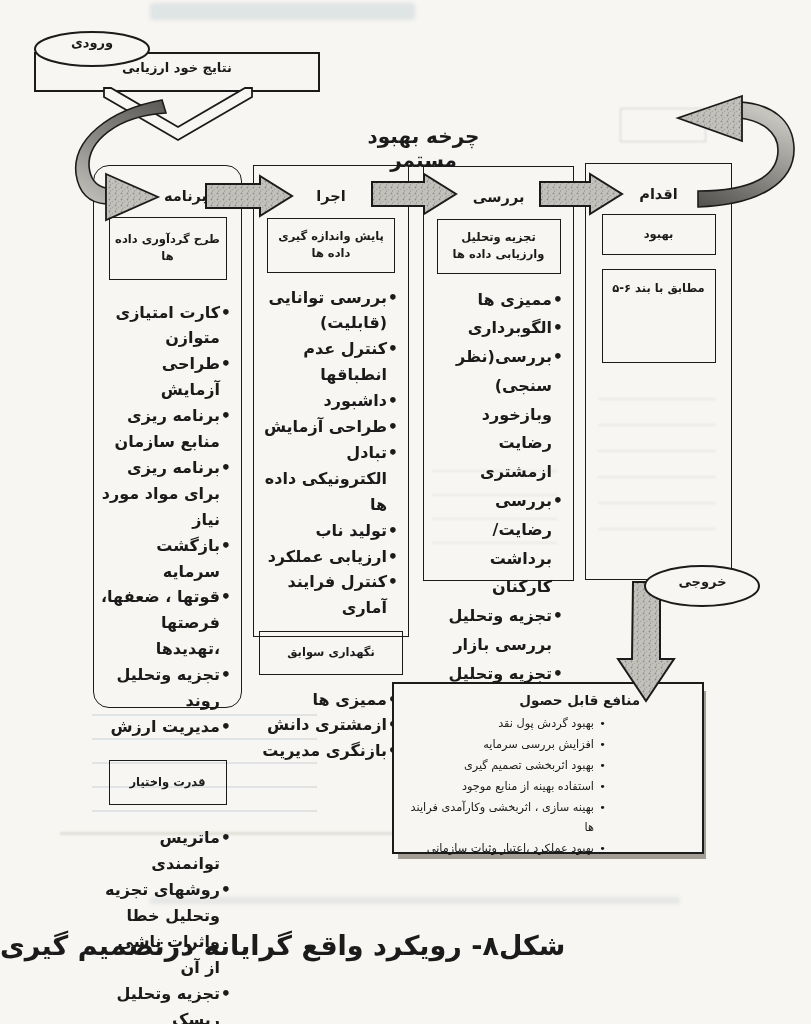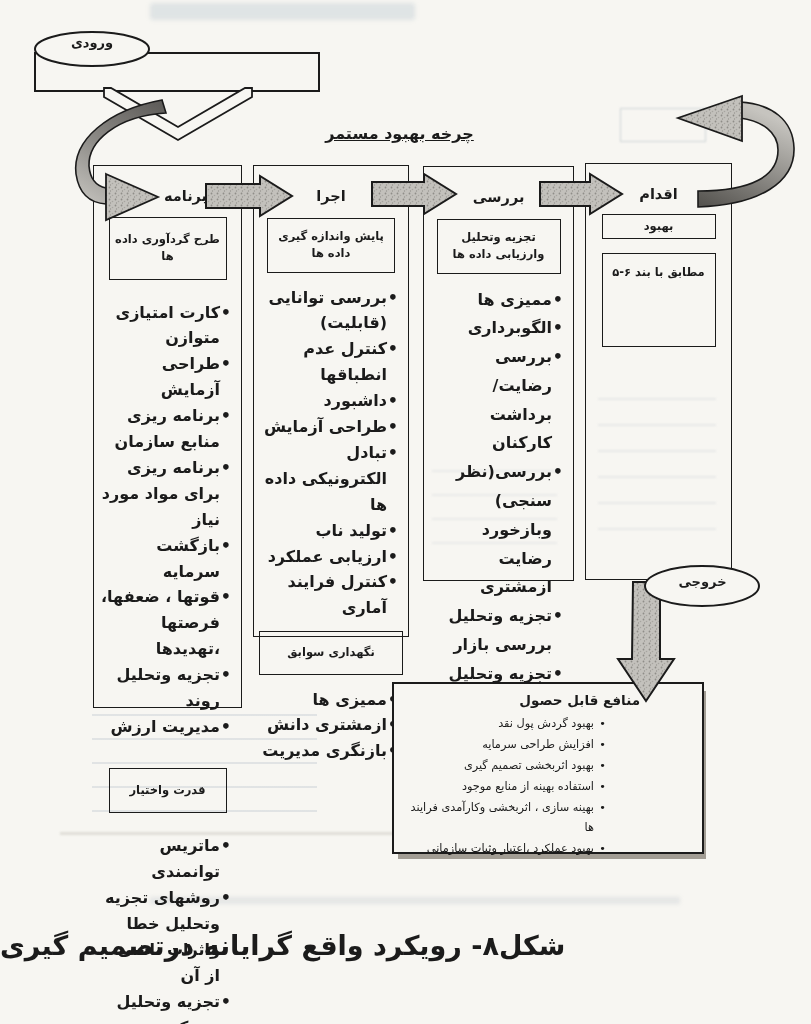--- a/index.html
+++ b/index.html
@@ -12,50 +12,50 @@
   #ghost-lines{left:92px;top:714px;width:225px;height:120px;
      background:repeating-linear-gradient(to bottom, rgba(90,115,150,.14) 0 2px, transparent 2px 24px);filter:blur(.7px);}
   #ghost-mid{left:598px;top:398px;width:118px;height:150px;
      background:repeating-linear-gradient(to bottom, rgba(100,120,150,.10) 0 2px, transparent 2px 26px);filter:blur(.8px);}
   #ghost-col3{left:432px;top:470px;width:125px;height:95px;
      background:repeating-linear-gradient(to bottom, rgba(100,120,150,.09) 0 2px, transparent 2px 24px);filter:blur(.8px);}
   #ghost-hr1{left:60px;top:832px;width:640px;height:3px;background:rgba(120,115,100,.18);filter:blur(1px);}
   #ghost-hr2{left:150px;top:897px;width:530px;height:7px;background:rgba(110,125,150,.13);filter:blur(2px);}
   
   .col{position:absolute;border:1.8px solid #1b1b1b;z-index:1;background:transparent;}
-  #col1{left:93px;top:165px;width:147px;height:541px;}
+  #col1{left:93px;top:165px;width:147px;height:541px;border-radius:16px;}
   #col2{left:253px;top:165px;width:154px;height:470px;}
   #col3{left:423px;top:166px;width:149px;height:413px;}
   #col4{left:585px;top:163px;width:145px;height:415px;}
   .col-header{margin-top:22px;text-align:center;font-weight:bold;font-size:14.5px;direction:rtl;}
   #col1 .col-header{padding-left:36px;}
   .inner-box{border:1.7px solid #1b1b1b;margin:14px auto 0;text-align:center;font-weight:bold;
              font-size:11.5px;direction:rtl;padding:9px 3px;line-height:1.5;background:transparent;}
   #col1 .top-box{width:110px;margin-top:13px;padding:13px 3px;}
   #col2 .top-box{width:120px;}
   #col3 .top-box{width:116px;}
-  #col1 .mid-box{width:110px;margin-top:28px;padding:13px 3px;}
+  #col1 .mid-box{width:110px;margin-top:20px;padding:13px 3px;}
   #col2 .mid-box{width:120px;margin-top:10px;padding:12px 11px;text-align:center;}
-  #col4 .box1{width:106px;margin-top:12px;padding:3px 3px;}
+  #col4 .box1{width:106px;margin-top:12px;padding:11px 3px;}
   #col4 .box2{width:106px;height:72px;padding:10px 3px 10px;}
   
   ul.blist{direction:rtl;list-style:none;margin:12px 10px 0 6px;padding:0;
            font-size:16px;font-weight:bold;text-align:right;}
   #col1 ul.blist{margin-top:20px;}
   #col1 ul.blist2{margin-top:20px;}
   #col2 ul.blist2{margin-top:12px;}
   .blist li{position:relative;padding-right:11px;line-height:1.62;}
   .blist li::before{content:"\2022";position:absolute;right:0;top:0;}
   #col3 .blist li{line-height:1.8;}
   
   .float-label{position:absolute;z-index:6;text-align:center;font-weight:bold;direction:rtl;}
   #inputOvalLabel{left:38px;top:35px;width:108px;font-size:13px;text-align:center;}
   #inputBox{position:absolute;left:34px;top:52px;width:282px;height:36px;border:2px solid #1b1b1b;z-index:1;}
   #inputBoxLabel{left:34px;top:60px;width:286px;font-size:13px;}
-  #cycleTitle{left:312px;top:124px;width:175px;font-size:16px;text-decoration:underline;}
+  #cycleTitle{left:336px;top:124px;width:175px;font-size:20px;}
   #outputOvalLabel{left:650px;top:574px;width:105px;font-size:13px;}
   
   .benefits{position:absolute;left:392px;top:682px;width:308px;height:168px;border:2px solid #1b1b1b;
             background:#f7f6f2;z-index:1;box-shadow:4px 7px 0 -2px #a29d94;}
   .benefits-title{direction:rtl;text-align:right;padding:8px 62px 0 0;font-weight:bold;font-size:13.5px;}
   .benefits ul{direction:rtl;list-style:none;margin:6px 96px 0 8px;padding:0;
                font-size:11.3px;font-weight:normal;text-align:right;}
   .benefits li{position:relative;padding-right:12px;line-height:1.85;}
   .benefits li::before{content:"\2022";position:absolute;right:0;}
   
@@ -120,39 +120,39 @@
         <li>بازنگری مدیریت</li>
       </ul>
   </div>
 
   <div class="col" id="col3">
     <div class="col-header">بررسی</div>
     <div class="inner-box top-box">تجزیه وتحلیل وارزیابی داده ها</div>
     <ul class="blist">
         <li>ممیزی ها</li>
         <li>الگوبرداری</li>
+        <li>بررسی(نظر سنجی) وبازخورد رضایت ازمشتری</li>
         <li>بررسی رضایت/ برداشت کارکنان</li>
-        <li>بررسی(نظر سنجی) وبازخورد رضایت ازمشتری</li>
         <li>تجزیه وتحلیل بررسی بازار</li>
         <li>تجزیه وتحلیل پارتو</li>
         <li>ارزیابی عملکرد تامین کننده</li>
       </ul>
   </div>
 
   <div class="col" id="col4">
     <div class="col-header">اقدام</div>
     <div class="inner-box box1">بهبود</div>
     <div class="inner-box box2">مطابق با بند ۶-۵</div>
   </div>
 
   <div class="benefits">
     <div class="benefits-title">منافع قابل حصول</div>
     <ul>
         <li>بهبود گردش پول نقد</li>
-        <li>افزایش طراحی سرمایه</li>
+        <li>افزایش بررسی سرمایه</li>
         <li>بهبود اثربخشی تصمیم گیری</li>
         <li>استفاده بهینه از منابع موجود</li>
         <li>بهینه سازی ، اثربخشی وکارآمدی فرایند ها</li>
         <li>بهبود عملکرد ،اعتبار وثبات سازمانی</li>
       </ul>
   </div>
 
   <svg class="arrows" width="811" height="1024" viewBox="0 0 811 1024">
     <defs>
       <pattern id="speck" width="6" height="6" patternUnits="userSpaceOnUse">
@@ -184,18 +184,19 @@
     <path d="M698,207 C760,205 795,182 794,148 C793,120 772,104 740,102 L740,118 C762,121 778,132 778,150 C778,176 752,191 698,191 Z" fill="url(#gradR)" stroke="#1b1b1b" stroke-width="1.6"></path>
     <polygon points="742,96 678,118 742,141" fill="url(#speck)" stroke="#1b1b1b" stroke-width="1.8"></polygon>
 
     <polygon points="633,582 660,582 660,659 674,659 646,701 618,659 632,659" fill="url(#speck)" stroke="#1b1b1b" stroke-width="2"></polygon>
 
     <ellipse cx="92" cy="49" rx="57" ry="17" fill="#f7f6f2" stroke="#1b1b1b" stroke-width="2"></ellipse>
     <ellipse cx="702" cy="586" rx="57" ry="20" fill="#f7f6f2" stroke="#1b1b1b" stroke-width="2"></ellipse>
   </svg>
 
   <div class="float-label" id="inputOvalLabel">ورودی</div>
+  <div class="float-label" id="inputBoxLabel">نتایج خود ارزیابی</div>
   <div class="float-label" id="cycleTitle">چرخه بهبود مستمر</div>
   <div class="float-label" id="outputOvalLabel">خروجی</div>
 
   <div class="caption">شکل۸- رویکرد واقع گرایانه درتصمیم گیری</div>
 
 </div>
 
 </body></html>

